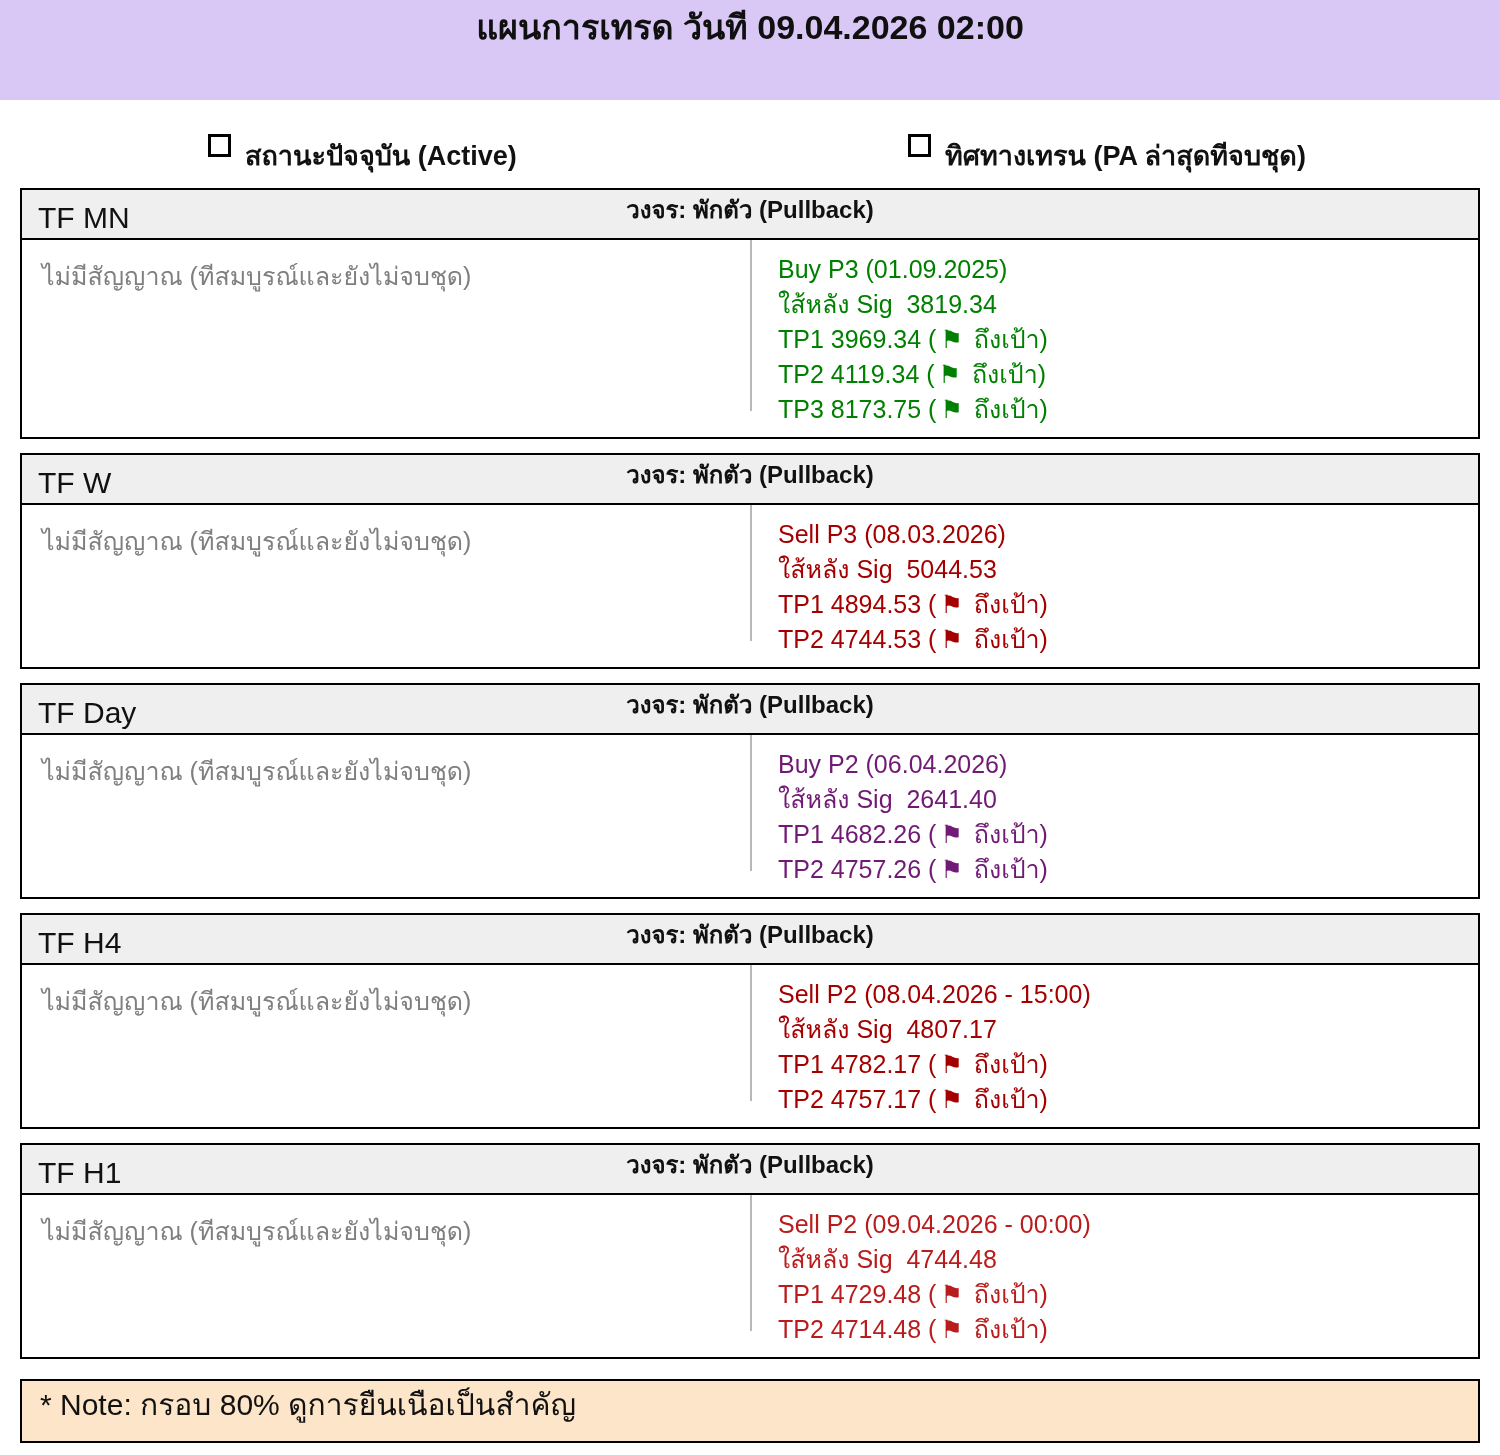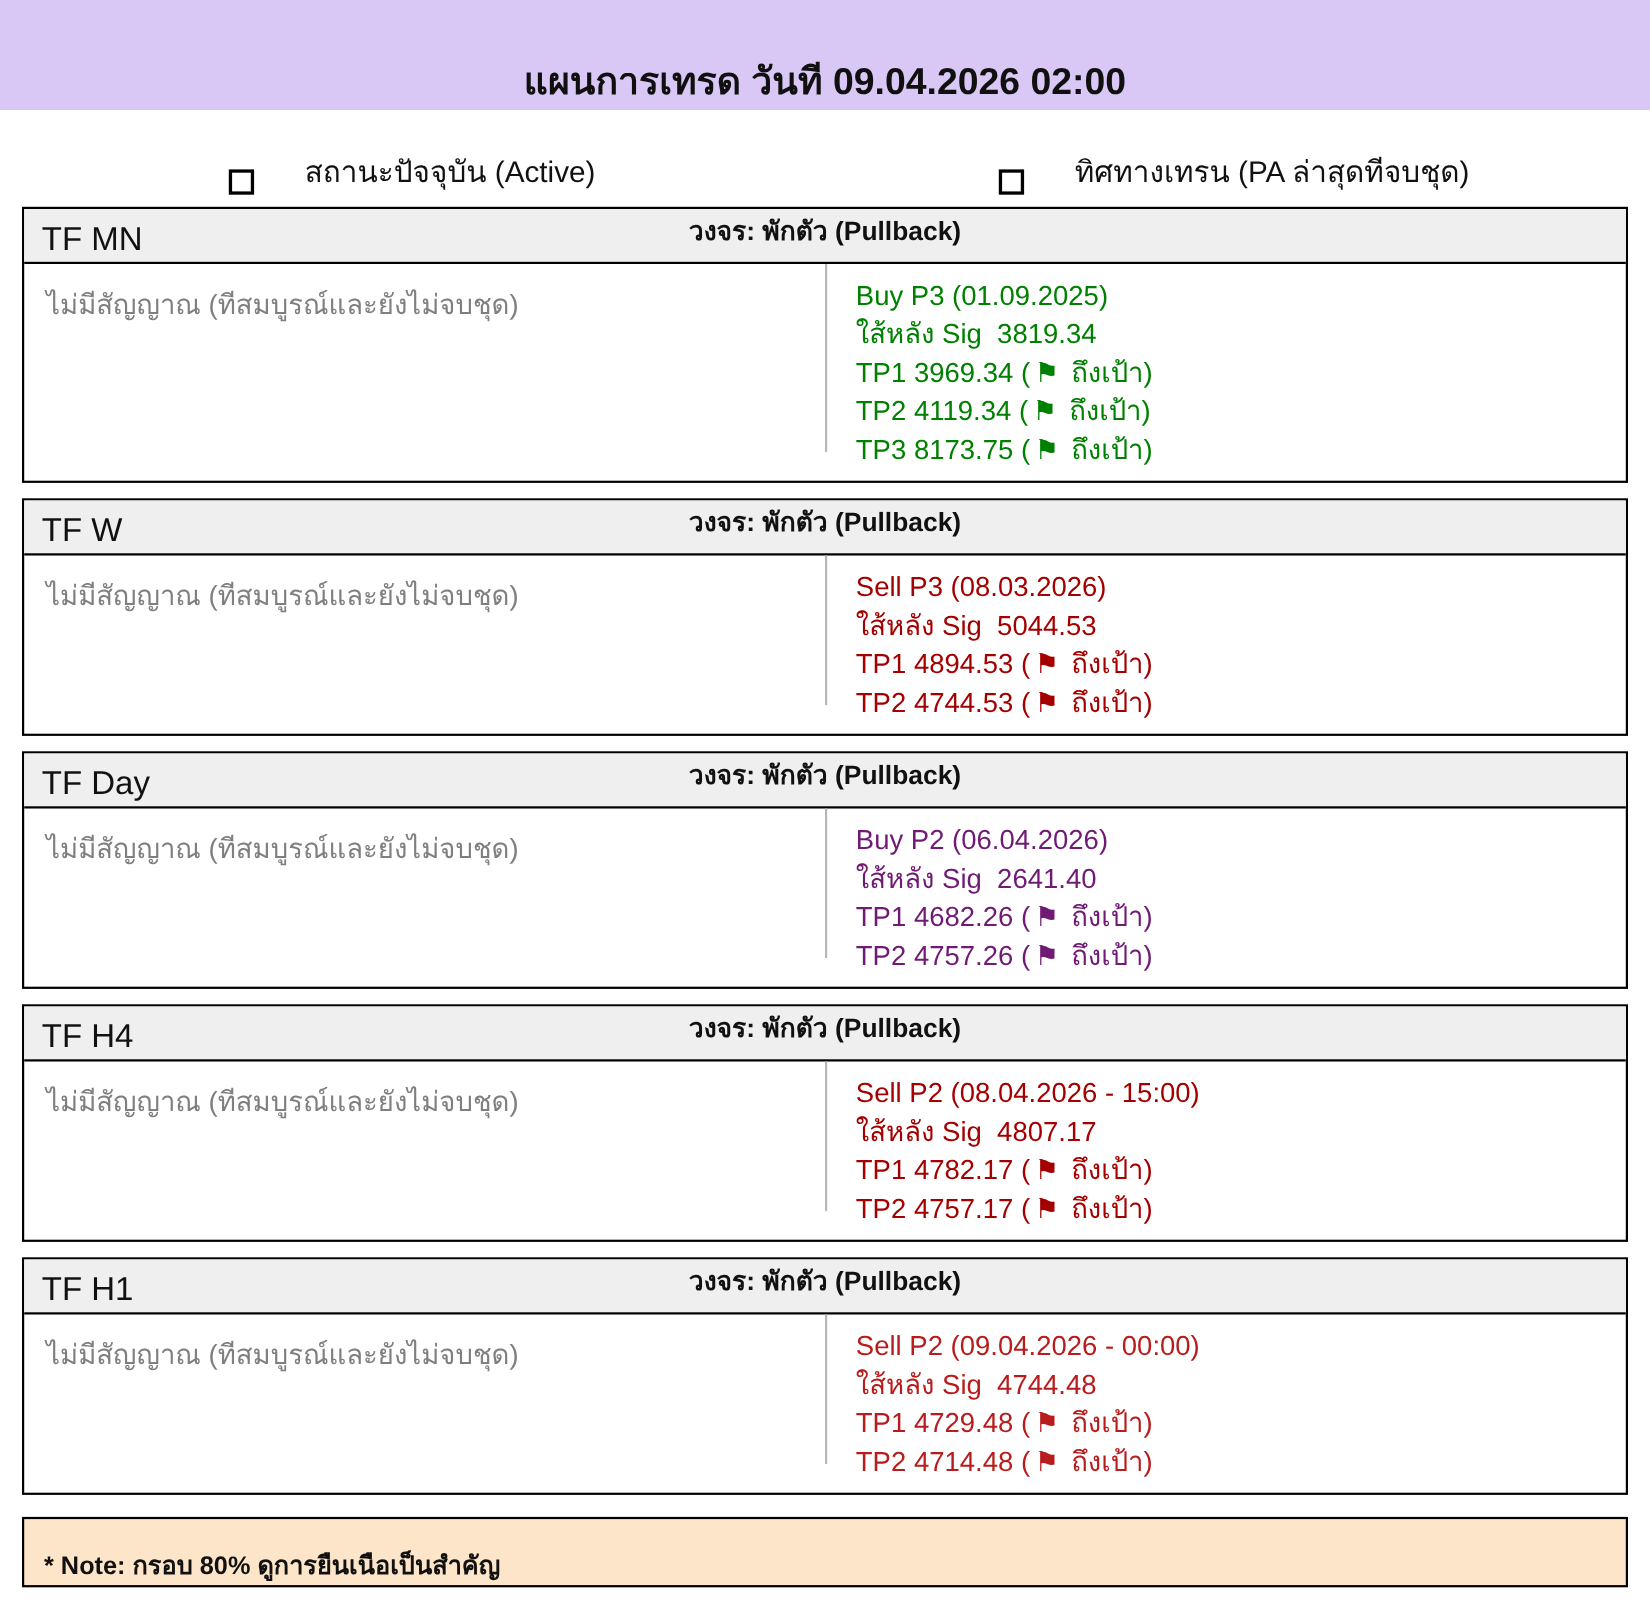--- a/index.html
+++ b/index.html
@@ -11,44 +11,43 @@
     font-family: "Liberation Sans", sans-serif;
     color: #111111;
   }
 
   
   .page-header {
     width: 100%;
     height: 100px;
     background: #d9c8f5;
     display: flex;
-    align-items: flex-end;
+    align-items: flex-start;
     justify-content: center;
   }
   .page-title {
     font-size: 34px;
     font-weight: 700;
     color: #101010;
   }
 
   
   .legend-row {
     position: relative;
     margin-top: 34px;
     height: 46px;
   }
   .legend-item {
     position: absolute;
     top: 0;
     display: flex;
-    align-items: flex-end;
+    align-items: flex-start;
     font-size: 27px;
-    font-weight: 400;
+    font-weight: 700;
     white-space: nowrap;
-    gap: 32px;
   }
   .legend-item.first { left: 208px; }
   .legend-item.second { left: 908px; }
   .checkbox {
     display: inline-block;
     width: 23px;
     height: 23px;
     border: 3px solid #000000;
     background: #ffffff;
     margin-right: 14px;
@@ -112,24 +111,24 @@
   }
   .flag-icon { margin: 0 4px; }
 
   
   .note-bar {
     margin: 20px 20px 0 20px;
     height: 64px;
     border: 2px solid #000000;
     background: #fce5c8;
     display: flex;
-    align-items: flex-end;
+    align-items: flex-start;
     padding-left: 18px;
-    font-size: 23px;
-    font-weight: 700;
+    font-size: 30px;
+    font-weight: 400;
   }
 </style>
 </head>
 <body>
 
 <div class="page-header">
   <div class="page-title">แผนการเทรด วันที 09.04.2026 02:00</div>
 </div>
 
 <div class="legend-row">

